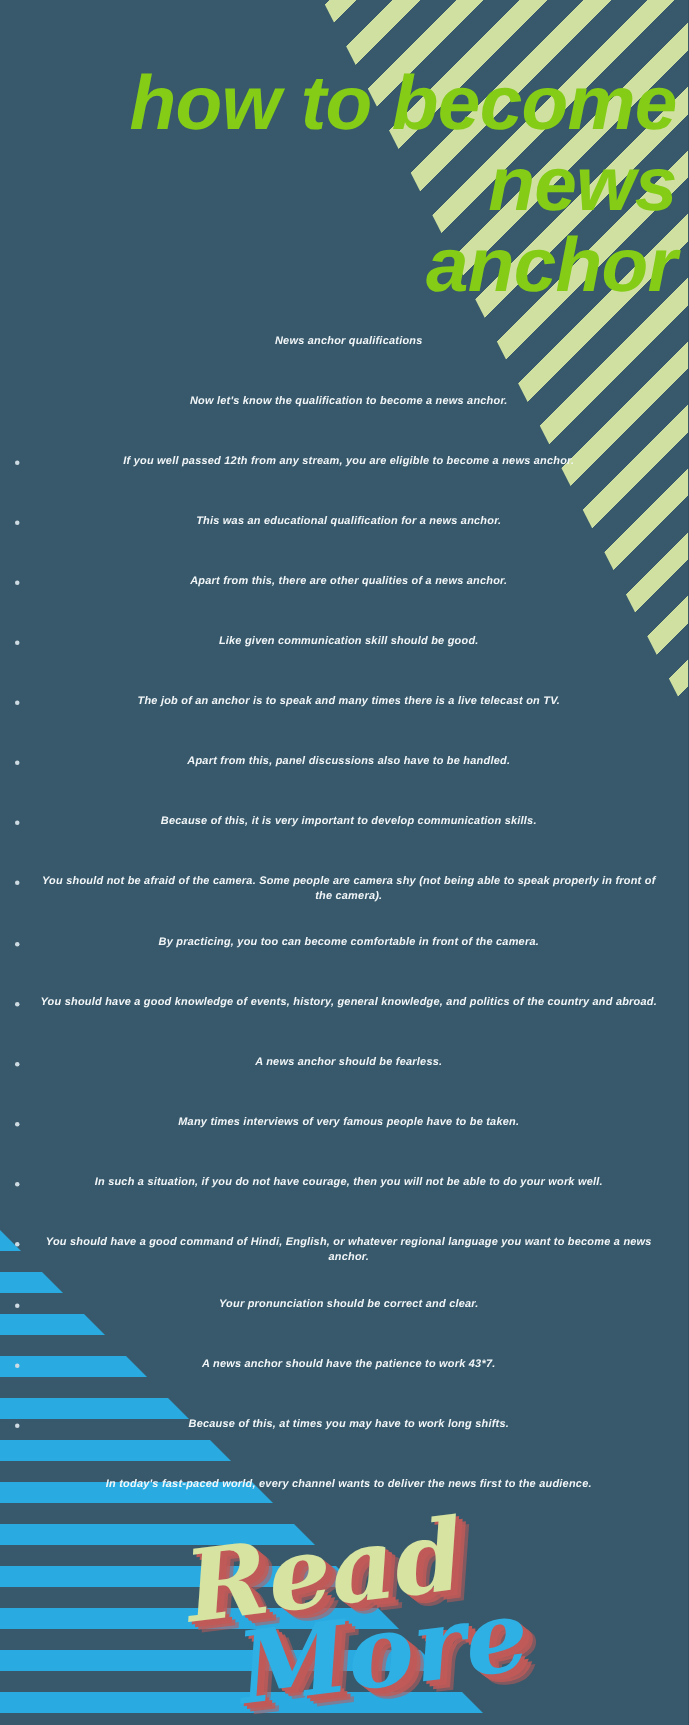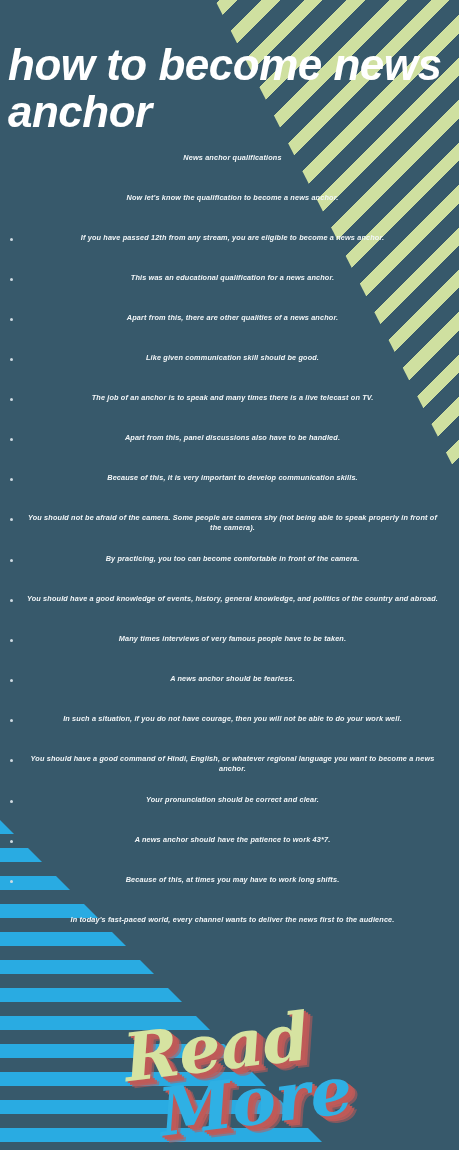--- a/index.html
+++ b/index.html
@@ -53,26 +53,26 @@
     -webkit-clip-path: polygon(0 0, 0 330px, 330px 330px);
     clip-path: polygon(0 0, 0 330px, 330px 330px);
   }
 
   
   #title {
     position: relative;
     z-index: 5;
     margin: 0;
     padding: 42px 8px 0 8px;
-    color: #ffffff;
-    font-size: 44px;
+    color: #84cc16;
+    font-size: 51px;
     line-height: 1.06;
     font-style: italic;
     font-weight: bold;
-    text-align: left;
+    text-align: right;
     letter-spacing: -0.5px;
     white-space: pre-line;
   }
 
   
   #body-list {
     position: relative;
     z-index: 5;
     margin: 0;
     padding: 18px 0 0 0;
@@ -151,32 +151,32 @@
   <div id="green-stripes" class="deco"></div>
 
   <div id="blue-stripes" class="deco"></div>
 
   <h1 id="title">how to become news
 anchor</h1>
 
   <ul id="body-list">
       <li class="line">News anchor qualifications</li>
       <li class="line">Now let's know the qualification to become a news anchor.</li>
-      <li class="line bulleted">If you have passed 12th from any stream, you are eligible to become a news anchor.</li>
+      <li class="line bulleted">If you well passed 12th from any stream, you are eligible to become a news anchor.</li>
       <li class="line bulleted">This was an educational qualification for a news anchor.</li>
       <li class="line bulleted">Apart from this, there are other qualities of a news anchor.</li>
       <li class="line bulleted">Like given communication skill should be good.</li>
       <li class="line bulleted">The job of an anchor is to speak and many times there is a live telecast on TV.</li>
       <li class="line bulleted">Apart from this, panel discussions also have to be handled.</li>
       <li class="line bulleted">Because of this, it is very important to develop communication skills.</li>
       <li class="line bulleted">You should not be afraid of the camera. Some people are camera shy (not being able to speak properly in front of the camera).</li>
       <li class="line bulleted">By practicing, you too can become comfortable in front of the camera.</li>
       <li class="line bulleted">You should have a good knowledge of events, history, general knowledge, and politics of the country and abroad.</li>
+      <li class="line bulleted">A news anchor should be fearless.</li>
       <li class="line bulleted">Many times interviews of very famous people have to be taken.</li>
-      <li class="line bulleted">A news anchor should be fearless.</li>
       <li class="line bulleted">In such a situation, if you do not have courage, then you will not be able to do your work well.</li>
       <li class="line bulleted">You should have a good command of Hindi, English, or whatever regional language you want to become a news anchor.</li>
       <li class="line bulleted">Your pronunciation should be correct and clear.</li>
       <li class="line bulleted">A news anchor should have the patience to work 43*7.</li>
       <li class="line bulleted">Because of this, at times you may have to work long shifts.</li>
       <li class="line">In today's fast-paced world, every channel wants to deliver the news first to the audience.</li>
     </ul>
 
   <div id="read-more">
     <span class="rm-word" id="rm-read">Read</span>

